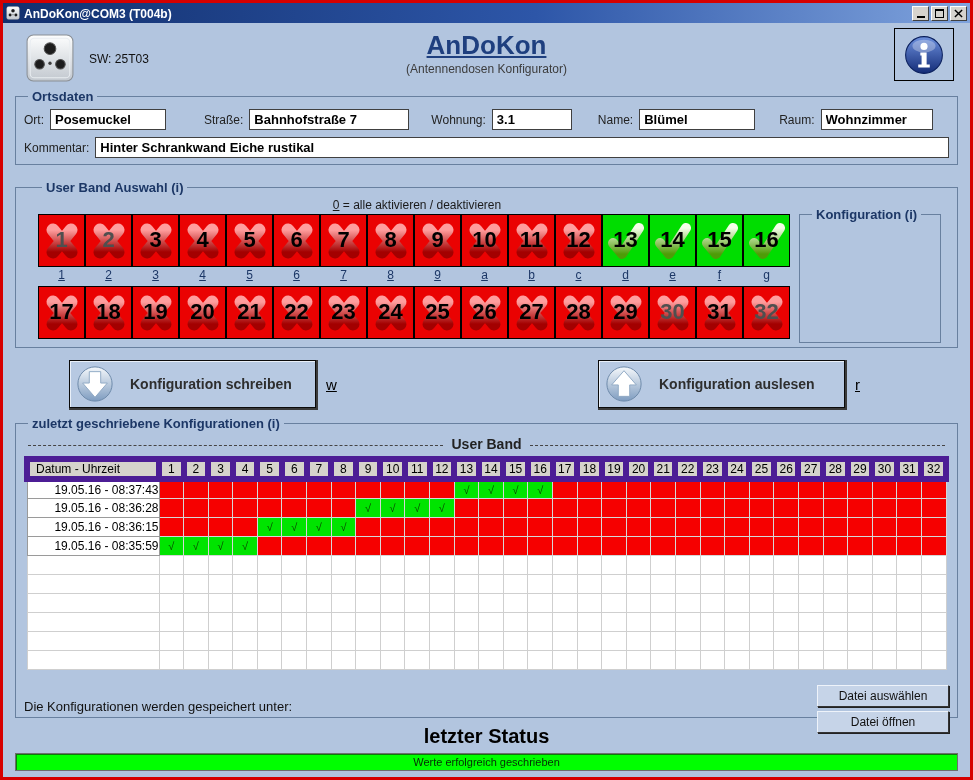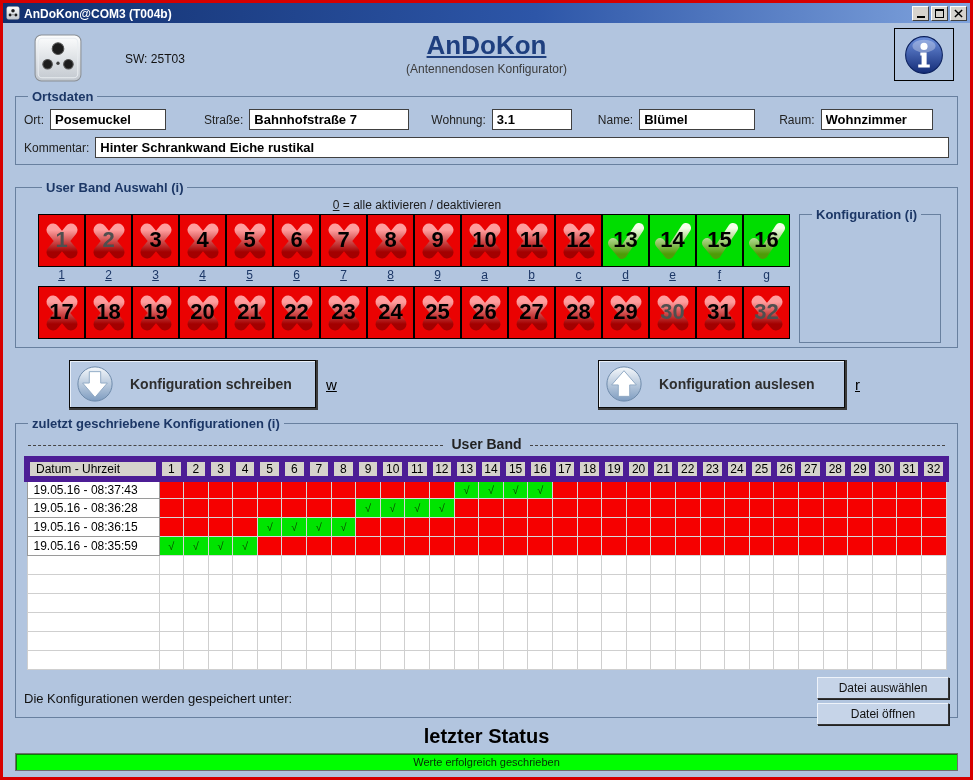--- a/index.html
+++ b/index.html
@@ -13,21 +13,21 @@
   .tb-icon { width: 14px; height: 14px; margin-right: 4px; }
   .tb-title { color: #fff; font-weight: bold; font-size: 12px; flex: 1; line-height: 1; padding-top: 1px; }
   .winbtn { width: 17px; height: 15px; background: #d6d3ce; border: 1px solid;
             border-color: #ffffff #404040 #404040 #ffffff; margin-left: 2px;
             display: flex; align-items: center; justify-content: center; cursor: pointer; }
   .min-glyph { width: 8px; height: 2px; background: #000; margin-top: 7px; }
   .max-glyph { width: 9px; height: 9px; border: 1px solid #000; border-top-width: 2px; }
   .close-glyph { width: 9px; height: 9px; }
 
   
-  .header { position: relative; height: 66px; padding: 6px 16px 0 30px; display: flex; gap: 28px; }
+  .header { position: relative; height: 66px; padding: 6px 16px 0 22px; display: flex; }
   .socket-icon { width: 50px; height: 50px; margin-top: 4px; }
   .sw-label { font-size: 12px; color: #111; align-self: center; margin-left: 14px; }
   .app-title-wrap { position: absolute; left: 0; right: 0; top: 7px; text-align: center; pointer-events: none; }
   .app-title { font-size: 26px; font-weight: bold; color: #1e3f7f; text-decoration: underline; }
   .app-subtitle { font-size: 12px; color: #3c3c3c; margin-top: 1px; }
   .info-btn { position: absolute; right: 16px; top: 5px; width: 60px; height: 53px;
               border: 1px solid #000; background: transparent; display: flex; align-items: center;
               justify-content: center; cursor: pointer; }
   .info-btn svg { width: 42px; height: 42px; }
 
@@ -86,26 +86,26 @@
 
   
   .history { height: 302px; }
   .band-head { display: flex; align-items: center; margin: 2px 4px 4px; gap: 8px;
                font-weight: bold; font-size: 14px; color: #222; }
   .dashline { flex: 1; border-top: 1px dashed #444; margin-top: 3px; height: 0; }
   table { border-collapse: collapse; width: 100%; table-layout: fixed; }
   th, td { border: 1px solid #9a9a9a; height: 19px; padding: 0; font-size: 12px; font-weight: normal; }
   th { background: #d6d3cc; color: #000; border: 6px solid #4c1d95; }
   .col-dt { width: 132px; }
-  td.dt { background: #fff; text-align: left; padding-left: 6px; border-color: #9a9a9a; }
+  td.dt { background: #fff; text-align: right; padding-left: 6px; border-color: #9a9a9a; }
   td.on  { background: #00e400; text-align: center; color: #0a3d00; font-size: 11px; border-color: #d6d6d6; }
   td.off { background: #f60000; border-color: #d6d6d6; }
   tr.erow td { background: #fff; border-color: #cfcfcf; }
 
-  .file-row { display: flex; margin-top: 7px; align-items: flex-start; }
+  .file-row { display: flex; margin-top: 15px; align-items: flex-start; }
   .file-note { font-size: 13px; color: #111; margin-top: 14px; }
   .file-path { font-size: 13px; color: #0000ee; margin-left: 6px; margin-top: 14px; }
   .file-btns { margin-left: auto; display: flex; flex-direction: column; gap: 4px; }
   .file-btn { width: 132px; height: 22px; background: #c6d4e8; border: 1px solid;
               border-color: #eef3fa #333 #333 #eef3fa; box-shadow: 1px 1px 0 #222;
               font-size: 12px; font-family: inherit; color: #111; cursor: pointer; }
 
   
   .status-title { text-align: center; font-weight: bold; font-size: 20px; color: #000000; margin-top: 7px; }
   .status-bar { margin: 5px 12px 0; height: 18px; background: #00ff00;

